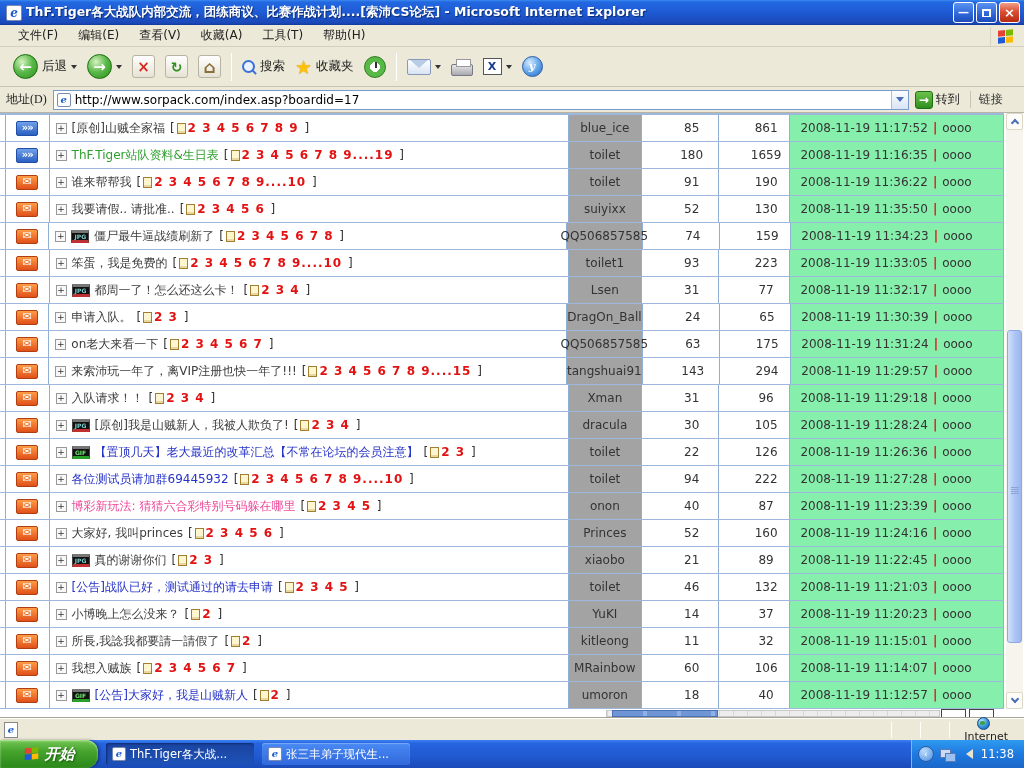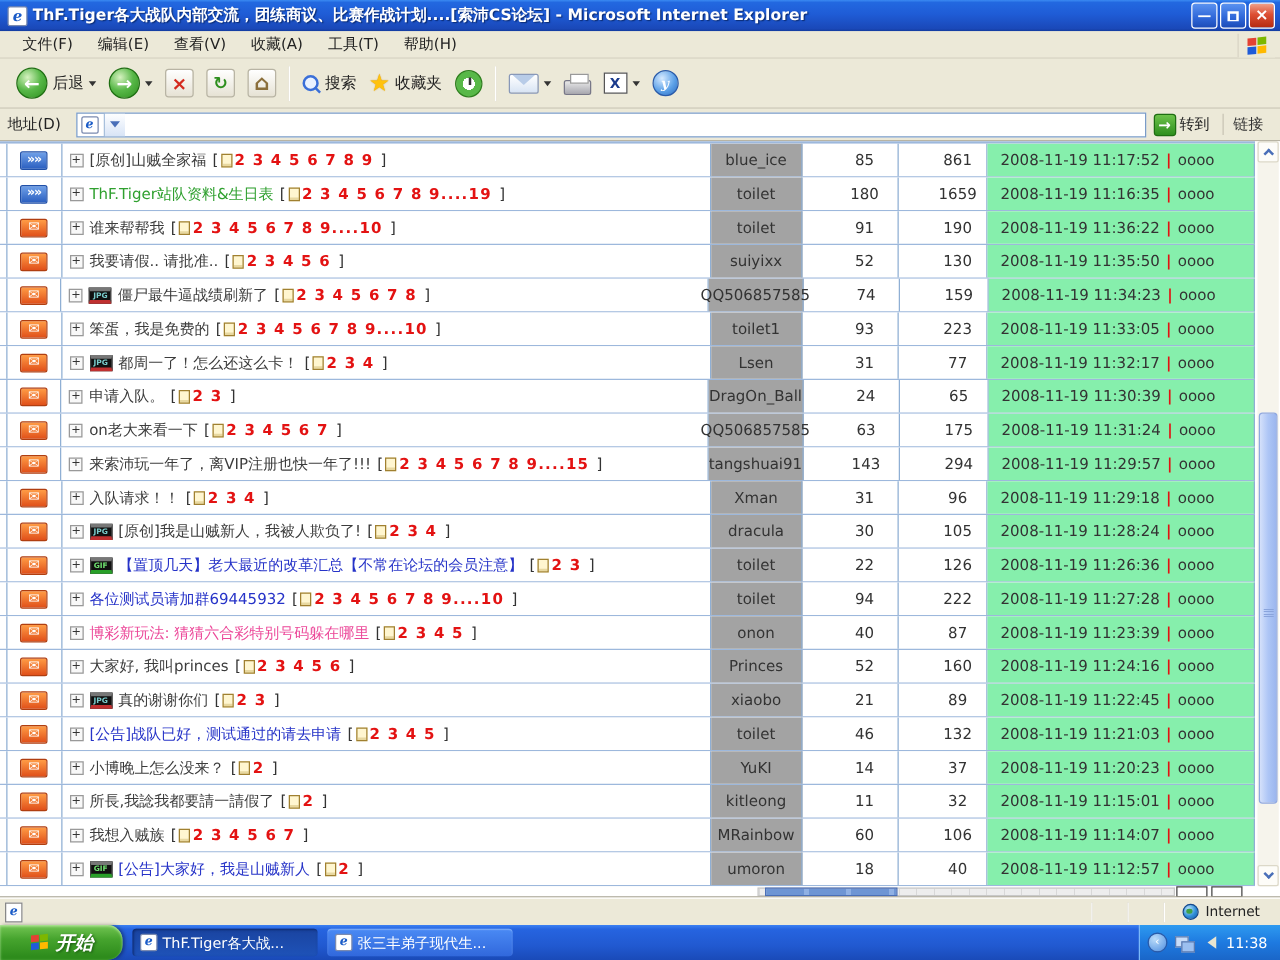--- a/index.html
+++ b/index.html
@@ -51,21 +51,21 @@
   .env { width:24px; height:16px; background:linear-gradient(#FFFFFF,#D8E4F4); border:1px solid #8898B8; border-radius:2px; position:relative; }
   .env::after { content:""; position:absolute; left:2px; top:0; width:0; height:0; border:solid transparent; border-width:8px 9px 0 9px; border-top-color:#B8CCE8; }
   .prn { width:22px; height:12px; background:linear-gradient(#E8E8E8,#A8A8B0); border:1px solid #787888; border-radius:2px; position:relative; margin-top:6px; }
   .prn::before { content:""; position:absolute; top:-6px; left:4px; width:13px; height:6px; background:#fff; border:1px solid #999; }
   .xbox { width:19px; height:17px; border:1px solid #555; background:#fff; color:#1A3A8C; font:bold 11px "DejaVu Sans",sans-serif; display:flex; align-items:center; justify-content:center; }
   .sphere { width:21px; height:21px; border-radius:50%; background:radial-gradient(circle at 35% 30%,#D6EAFF,#5EA2E8 55%,#2A6AC0); border:1px solid #2A5AA8; color:#fff; font:italic bold 11px "DejaVu Serif",serif; display:flex; align-items:center; justify-content:center; }
 
   
   .addrbar { position:absolute; top:87px; left:0; width:1024px; height:26px; background:#ECE9D8;
     border-bottom:1px solid #B8B4A4; display:flex; align-items:center; font-size:12px; padding-left:6px; color:#222; }
-  .addr-label { margin-right:12px; }
+  .addr-label { margin-right:6px;font-family:Liberation Serif, serif; }
   .addr-input { position:relative; width:856px; height:20px; background:#fff; border:1px solid #7A9CC8; display:flex; align-items:center; padding-left:3px; }
   .addr-input .fav { margin:0 4px 0 0; width:14px; height:14px; line-height:12px; font-size:10px; }
   .url { font-size:12px; color:#000; flex:1; white-space:nowrap; overflow:hidden; }
   .ddbtn { width:17px; height:18px; background:linear-gradient(#FDFEFF,#D8E4F6); border-left:1px solid #A8C0DC; display:flex; align-items:center; justify-content:center; }
   .ddbtn i { width:0; height:0; border:4px solid transparent; border-top:5px solid #4A6FB8; margin-top:4px; }
   .gobtn { display:flex; align-items:center; gap:3px; margin-left:6px; }
   .goic { width:18px; height:18px; background:linear-gradient(#6CC24A,#2E8F1E); border:1px solid #1E6E12; border-radius:3px; color:#fff; font-weight:bold; font-size:12px; display:flex; align-items:center; justify-content:center; }
   .links { margin-left:10px; padding-left:8px; border-left:1px solid #C8C4B4; color:#333; }
 
   
@@ -115,21 +115,21 @@
   
   .statusbar { position:absolute; top:718px; left:0; width:1024px; height:22px; background:#ECE9D8;
     border-top:1px solid #fff; box-shadow:0 -1px 0 #A8A494; display:flex; align-items:center; font-size:11px; color:#222; }
   .stat-ico { width:14px; height:16px; background:#fff; border:1px solid #888; margin:0 6px 0 4px;
     color:#1B5CC8; font:italic bold 10px "DejaVu Serif",serif; text-align:center; line-height:14px; }
   .stat-fill { flex:1; }
   .stat-sep { width:1px; height:16px; background:#C0BCA8; border-right:1px solid #fff; margin:0 14px; }
   .globe { width:13px; height:13px; border-radius:50%; margin-right:5px;
     background:radial-gradient(circle at 35% 30%,#BFE6FF,#2E8FD8 55%,#1A5AA8); border:1px solid #14488C; position:relative; }
   .globe::after { content:""; position:absolute; left:2px; top:3px; width:5px; height:4px; background:#3DA048; border-radius:40%; }
-  .stat-zone { display:flex; align-items:center; padding-right:16px; }
+  .stat-zone { display:flex; align-items:center; padding-right:16px;flex-direction:column; }
 
   
   .taskbar { position:absolute; top:740px; left:0; width:1024px; height:28px;
     background:linear-gradient(#3C81F3 0%,#2664E0 12%,#2159D0 60%,#1A4AB8 100%); display:flex; align-items:center; }
   .startbtn { height:28px; width:98px; border-radius:0 12px 12px 0;
     background:linear-gradient(#74C654 0%,#46A42E 40%,#2E8C1C 90%); box-shadow:inset 0 1px 2px #B8E8A0, 2px 0 3px rgba(0,0,0,.35);
     display:flex; align-items:center; justify-content:center; gap:5px; color:#fff; font:italic bold 15px "DejaVu Sans",sans-serif;
     text-shadow:1px 1px 2px #1A5A10; }
   .startbtn .flaggrid { transform:skewY(-6deg) scale(.9); }
   .task { height:22px; width:148px; margin-left:8px; border-radius:3px; display:flex; align-items:center; gap:4px;
@@ -225,20 +225,21 @@
       </span>
     <span class="tbtn">
         <span class="sphere">y</span>
       </span>
   </div>
 
   <div class="addrbar">
     <span class="addr-label">地址(D)</span>
     <span class="addr-input">
       <span class="fav">e</span>
+      <span class="url">http://www.sorpack.com/index.asp?boardid=17</span>
       <span class="ddbtn">
           <i></i>
         </span>
     </span>
     <span class="gobtn">
       <span class="goic">→</span>
       <span>转到</span>
     </span>
     <span class="links">链接</span>
   </div>

